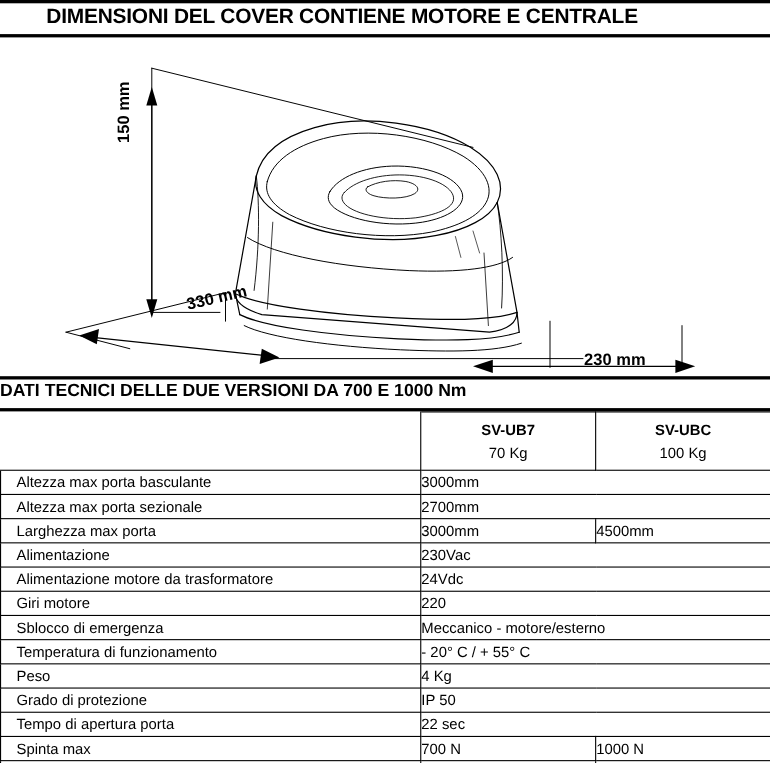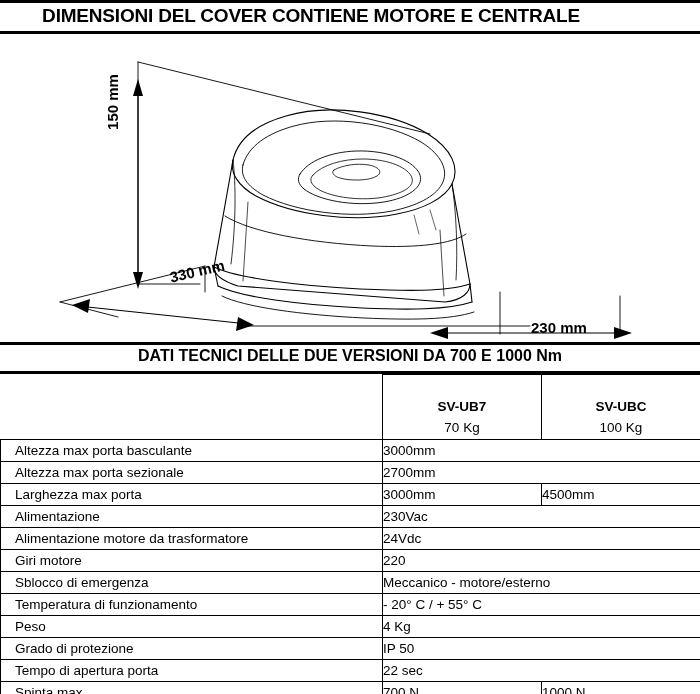--- a/index.html
+++ b/index.html
@@ -83,21 +83,20 @@
   .sec-rule-top {
     position: absolute;
     left: 0; top: 342px;
     width: 700px; height: 3px;
     background: #000;
   }
   .sec-title {
     position: absolute;
     left: 0; top: 347px;
     width: 700px;
-    text-align: center;
     font-size: 16px;
     font-weight: bold;
     white-space: nowrap;
   }
   .sec-rule-bottom {
     position: absolute;
     left: 0; top: 371px;
     width: 700px; height: 3px;
     background: #000;
   }
@@ -130,21 +129,21 @@
   .col-b      { width: 159px; }
 
   .head-row td {
     height: 52px;
     vertical-align: top;
   }
   .head-cell {
     text-align: center;
     font-weight: bold;
     line-height: 1.55;
-    padding-top: 22px;
+    padding-top: 6px;
   }
   .head-cell .model { font-weight: bold; }
   .head-cell .kg { font-weight: normal; }
   .head-blank { border-left: none !important; border-top: none !important; }
 </style>
 </head>
 <body>
 
 <div class="page">
 

